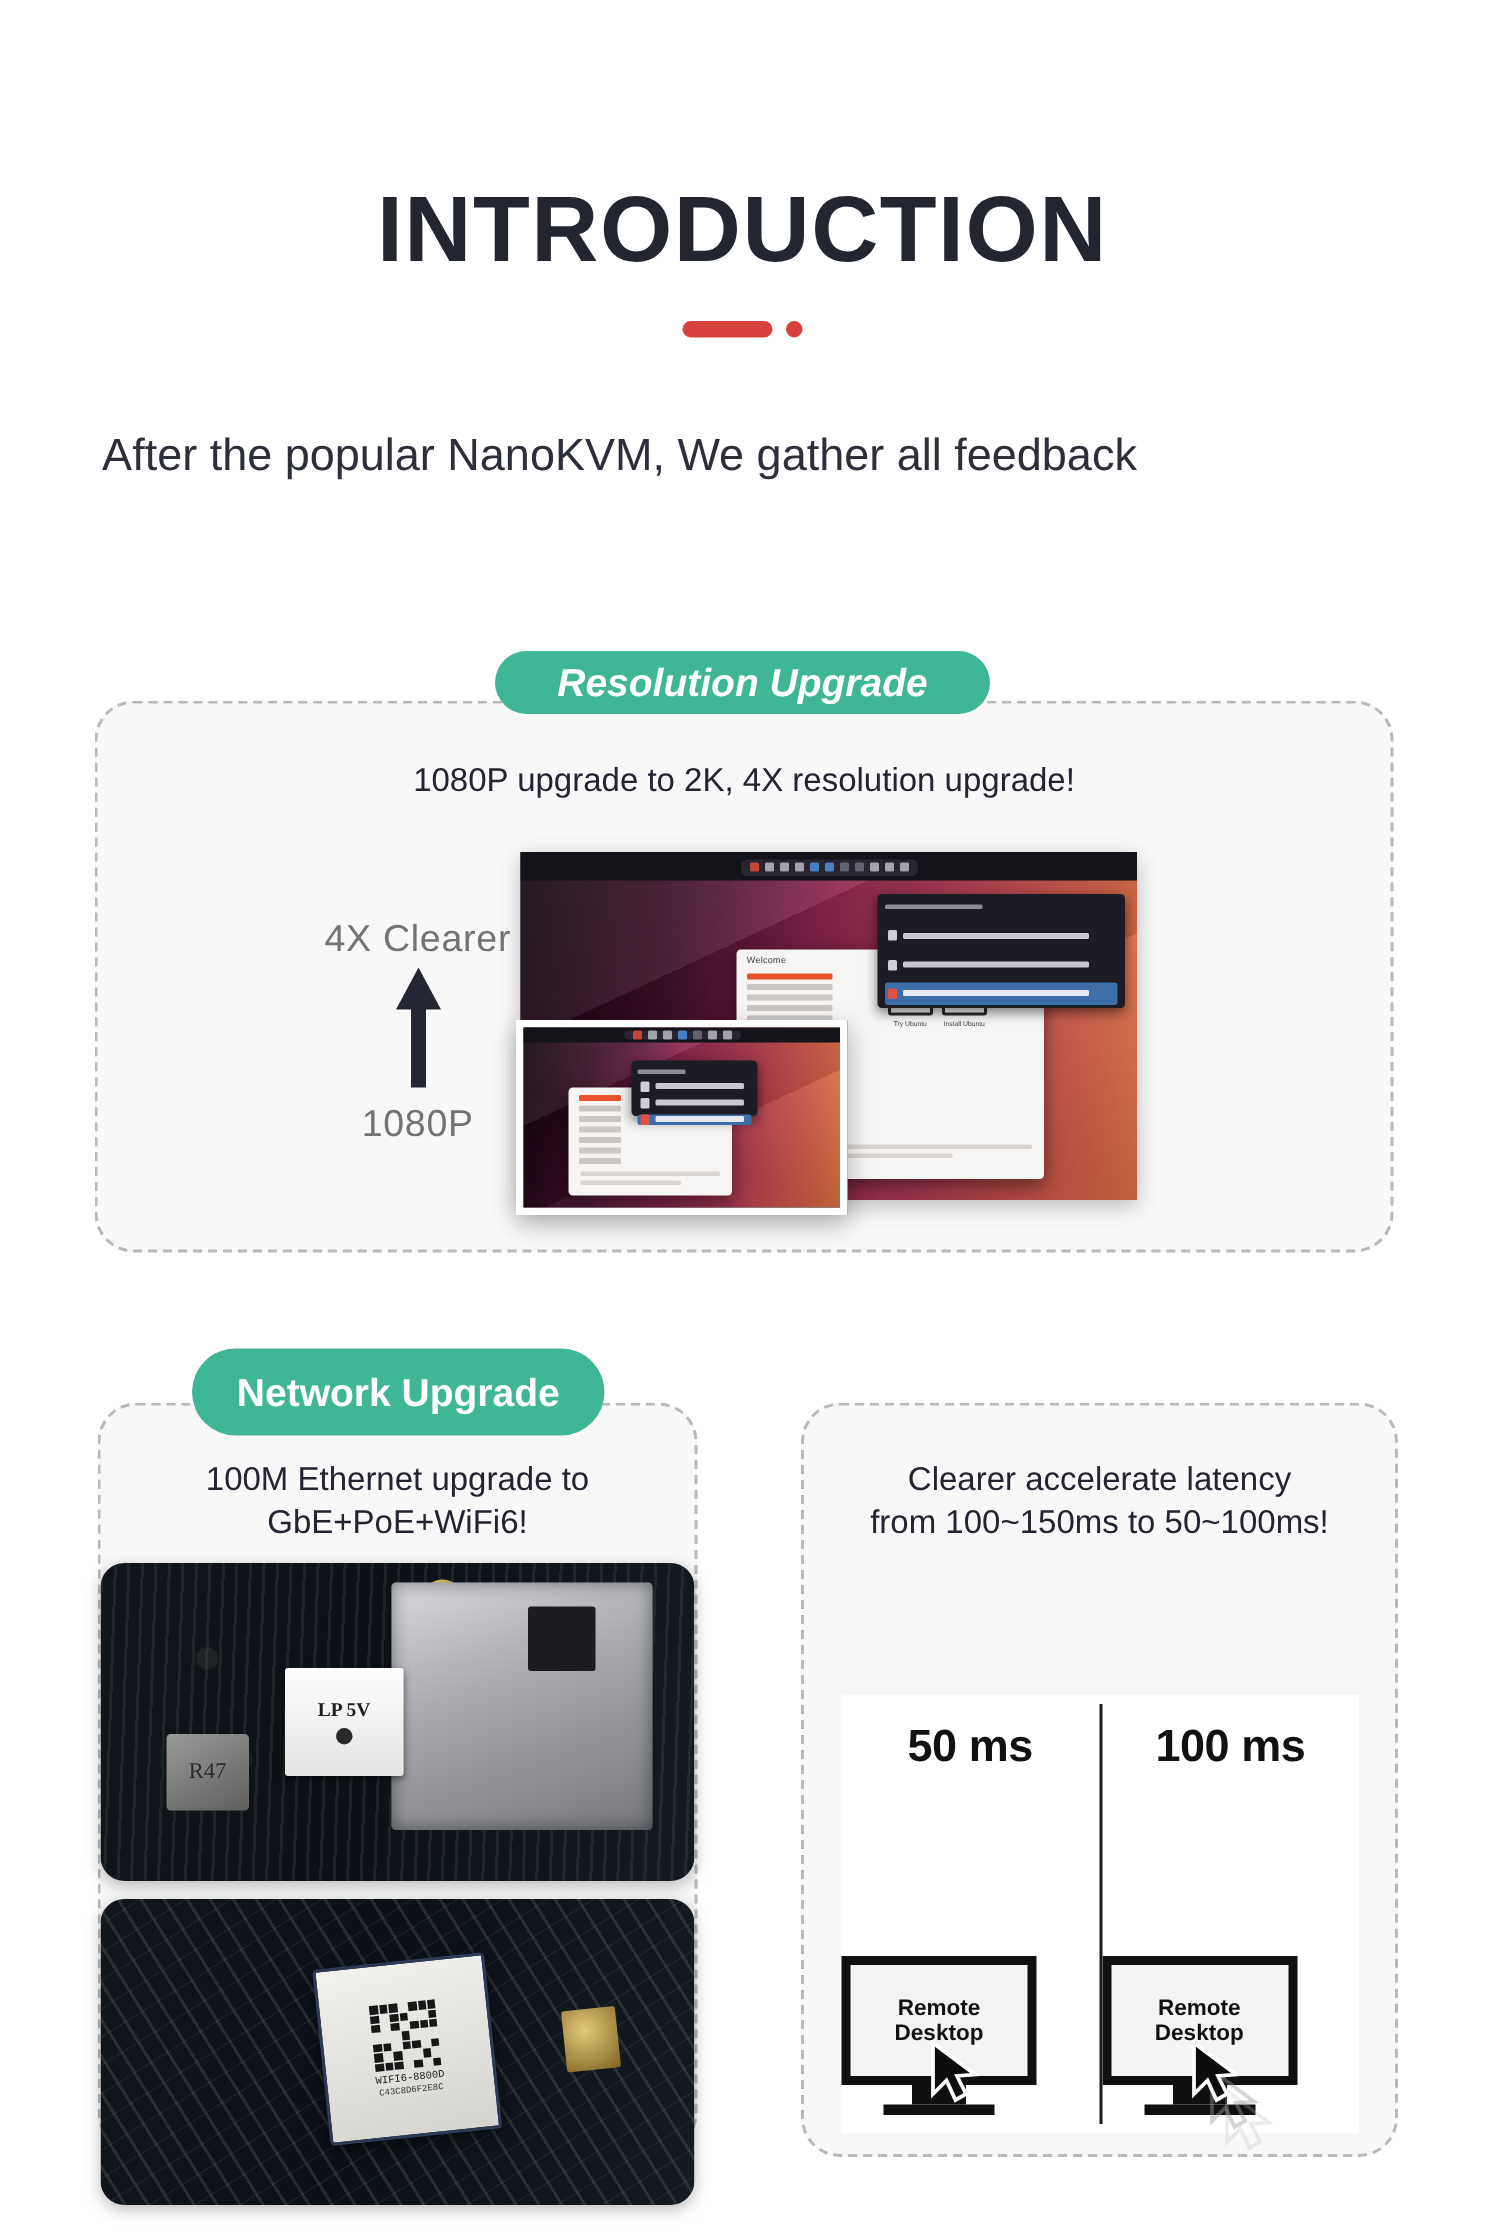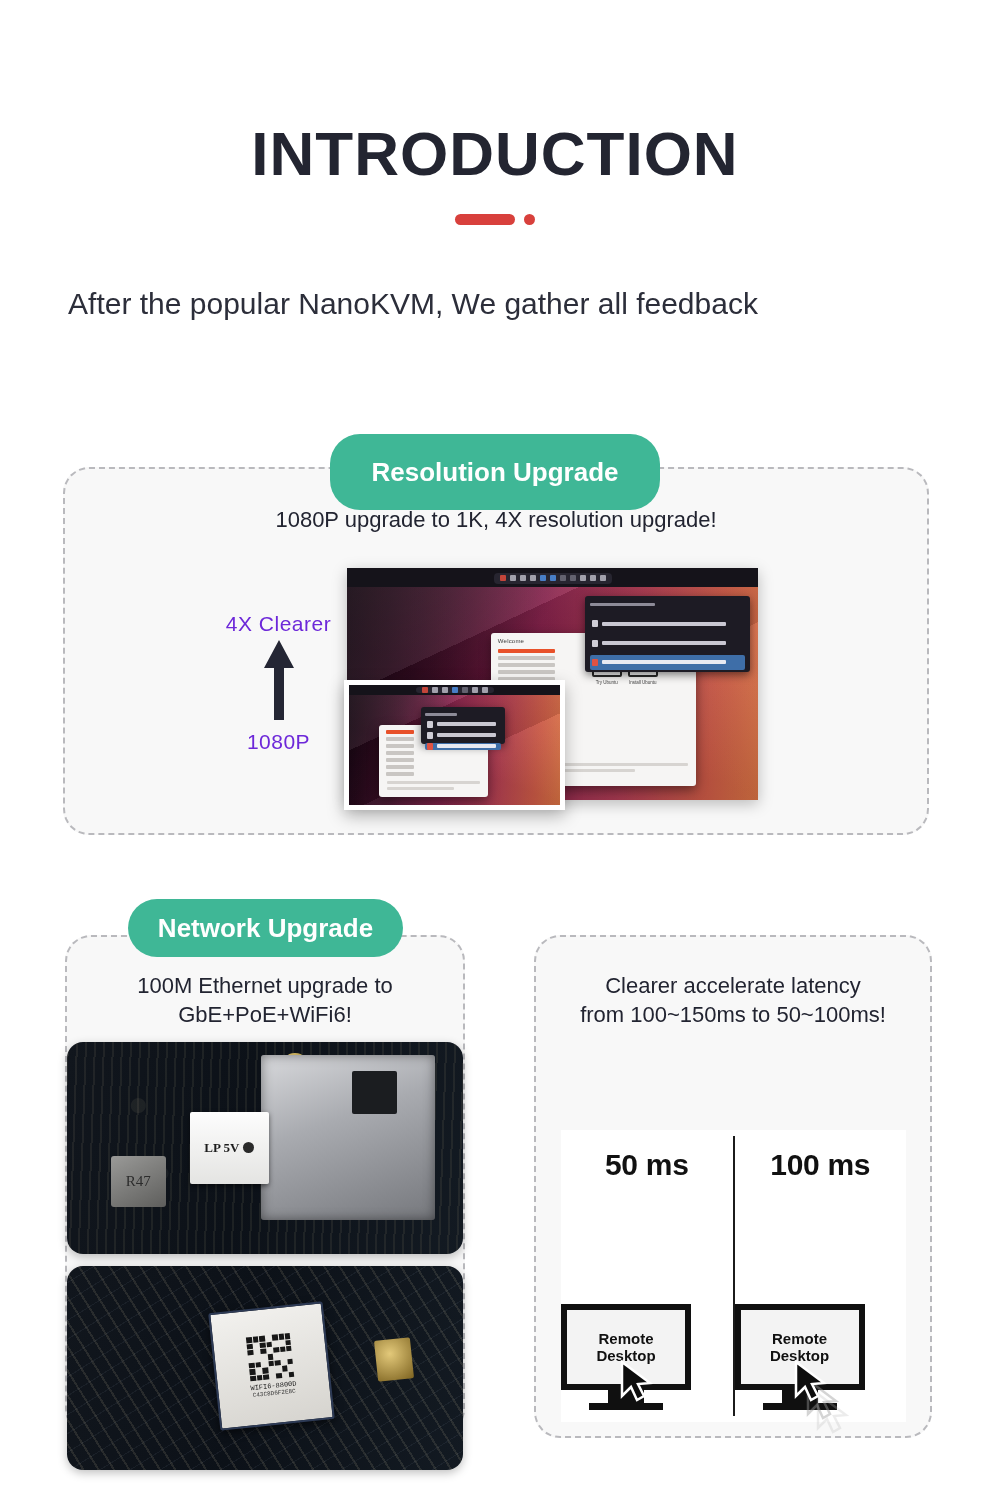--- a/index.html
+++ b/index.html
@@ -44,39 +44,39 @@
   .card-latency   { left: 534px; top: 935px; width: 398px; height: 503px; }
 
   .badge {
     position: absolute; z-index: 5;
     background: #3fb796; color: #fff;
     border-radius: 30px;
     font-size: 26px; font-weight: 700;
     display: flex; align-items: center; justify-content: center;
     padding: 0 22px; white-space: nowrap;
   }
-  .badge-resolution { left: 330px; top: 434px; width: 330px; height: 76px; }
+  .badge-resolution { left: 330px; top: 434px; width: 330px; height: 42px; font-style: italic; }
   .badge-network    { left: 128px; top: 899px; width: 275px; height: 58px; }
   .badge-latency    { left: 595px; top: 899px; width: 280px; height: 58px; }
 
   .card-desc {
     position: absolute; text-align: center; color: #222431;
     font-size: 22px; line-height: 1.32; font-weight: 400; z-index: 3;
   }
   .desc-resolution { left: 63px; top: 505px; width: 866px; }
   .desc-network    { left: 65px; top: 971px; width: 400px; }
   .desc-latency    { left: 534px; top: 971px; width: 398px; }
   .card-desc span { display: block; }
 
   
   .res-arrow-block {
     position: absolute; left: 196px; top: 612px; width: 165px;
     text-align: center; z-index: 4;
   }
-  .res-label { font-size: 21px; color: #6d28d9; letter-spacing: .5px; }
+  .res-label { font-size: 25px; color: #737373; letter-spacing: .5px; }
   .res-label-bottom { margin-top: 6px; }
   .arrow-wrap { height: 88px; display: flex; align-items: center; justify-content: center; }
   .arrow { width: 34px; height: 84px; }
 
   
   .shot {
     position: absolute; overflow: hidden; background: #120811;
     box-shadow: 0 4px 14px rgba(0,0,0,.25);
   }
   .shot-big { left: 347px; top: 568px; width: 411px; height: 232px; z-index: 2; }
@@ -182,21 +182,21 @@
     background: linear-gradient(160deg,#d8d9dc 0%, #a9abb0 40%, #76787d 100%);
     border-radius: 3px; box-shadow: inset 0 0 12px rgba(0,0,0,.45);
   }
   .rj45::after{
     content:""; position:absolute; left:52%; top:10%; width:26%; height:26%;
     background:#1b1d20; border-radius:2px;
   }
   .chip-lp {
     position: absolute; left: 31%; top: 33%; width: 20%; height: 34%;
     background: linear-gradient(180deg,#fdfdfd,#e4e4e2);
-    border-radius: 2px; display:flex; flex-direction:row;
+    border-radius: 2px; display:flex; flex-direction:column;
     align-items:center; justify-content:center; gap:4px;
     box-shadow: 0 2px 5px rgba(0,0,0,.5);
   }
   .chip-lp .t { font-size: 13px; font-weight: 700; color: #1d1d1d; font-family:"Liberation Serif", serif; }
   .chip-lp .d { width: 11px; height: 11px; border-radius: 50%; background: #2a2a2a; }
   .ind-r47 {
     position: absolute; left: 11%; top: 54%; width: 14%; height: 24%;
     background: linear-gradient(150deg,#9a9a98,#5e5e5c);
     border-radius: 3px; display:flex; align-items:center; justify-content:center;
     font-size: 15px; color: #2c2c2c; font-family:"Liberation Serif", serif;
@@ -265,21 +265,21 @@
     <span class="accent-bar"></span>
     <span class="accent-dot"></span>
   </div>
 
   <div class="subtitle">
     <span>After the popular NanoKVM, We gather all feedback</span>
   </div>
 
   <div class="card card-resolution"></div>
   <div class="badge badge-resolution">Resolution Upgrade</div>
-  <div class="card-desc desc-resolution">1080P upgrade to 1K, 4X resolution upgrade!</div>
+  <div class="card-desc desc-resolution">1080P upgrade to 2K, 4X resolution upgrade!</div>
 
   <div class="res-arrow-block">
     <div class="res-label">4X Clearer</div>
     <div class="arrow-wrap">
       <svg class="arrow" viewBox="0 0 34 84" aria-hidden="true">
         <polygon points="17,2 32,30 22,30 22,82 12,82 12,30 2,30" fill="#242634"></polygon>
       </svg>
     </div>
     <div class="res-label res-label-bottom">1080P</div>
   </div>

